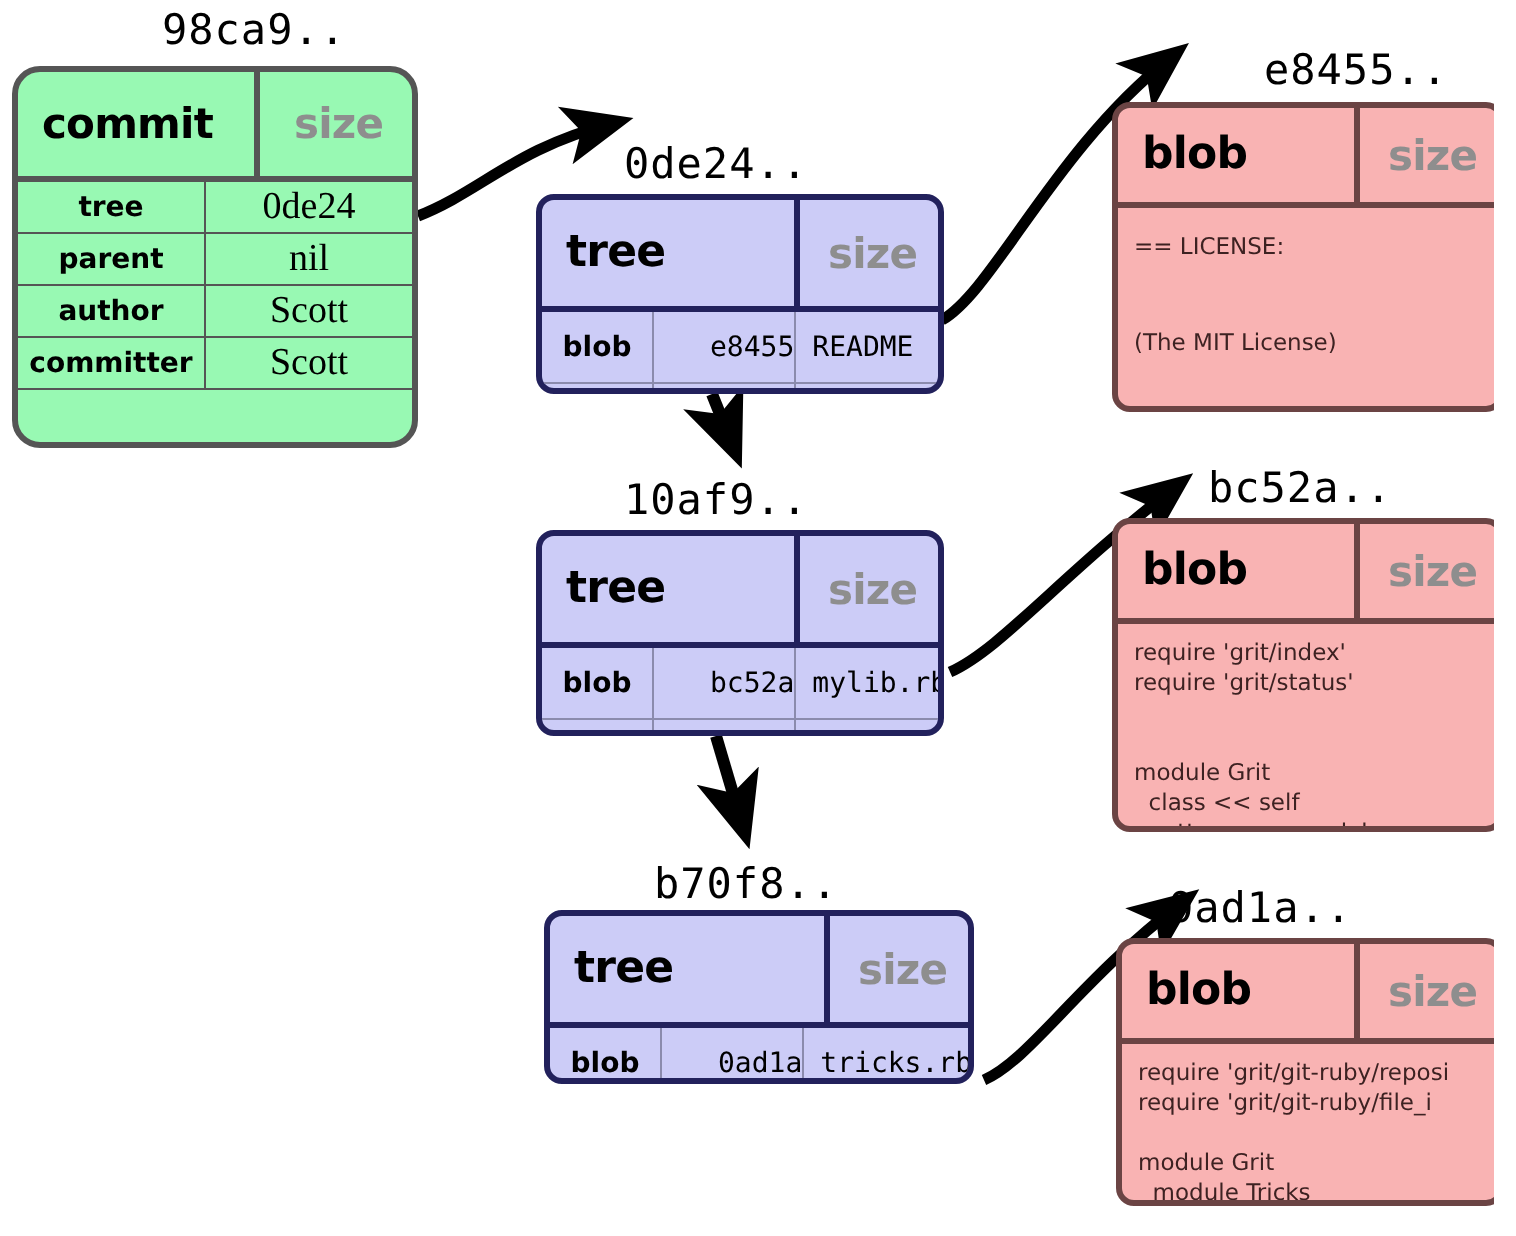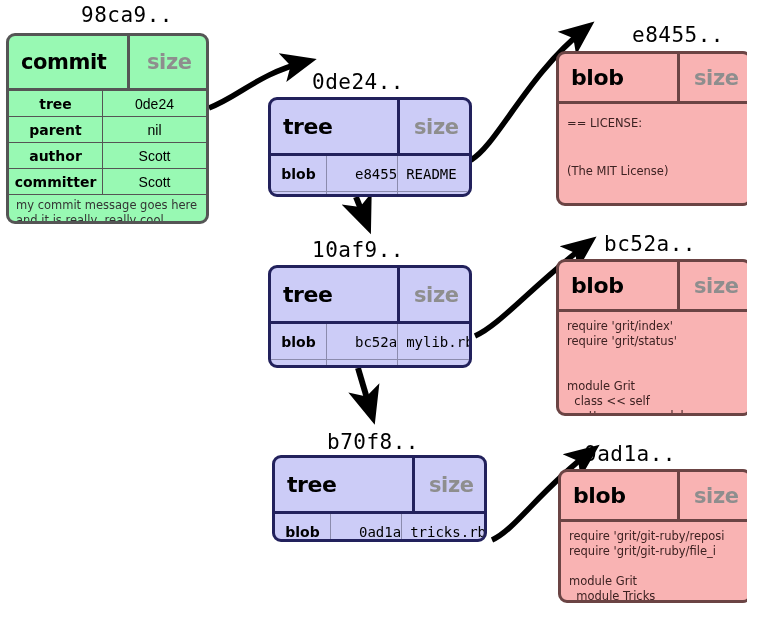--- a/index.html
+++ b/index.html
@@ -56,20 +56,21 @@
   .hdr-size {
     color: #8e8e8e;
     flex: 0 0 auto;
     justify-content: flex-start;
   }
 
   
   .commit-box {
     background: #98f9b3;
     border-color: #555555;
+    border-radius: 14px;
   }
   .commit-box .hdr-row { height: 52px; }
   .commit-box .hdr-type { width: 118px; flex: 0 0 118px; }
   .commit-box .hdr-size { width: 73px; flex: 0 0 73px; border-left: 3px solid #555555; padding-left: 17px; }
   .commit-sep { height: 3px; background: #555555; width: 100%; }
   .kv-row {
     display: flex;
     height: 26px;
     box-sizing: border-box;
     border-bottom: 1.5px solid #555555;
@@ -83,22 +84,22 @@
     color: #000000;
   }
   .kv-key {
     flex: 0 0 93px;
     font-family: "DejaVu Sans", sans-serif;
     font-weight: bold;
     font-size: 14px;
   }
   .kv-val {
     flex: 1 1 auto;
-    font-family: Liberation Sans, sans-serif;
-    font-size: 14px;
+    font-family: Liberation Serif, serif;
+    font-size: 19px;
     justify-content: center;
     border-left: 1.5px solid #555555;
   }
   .commit-msg {
     padding: 3px 6px 2px 7px;
     font-family: "DejaVu Sans", sans-serif;
     font-size: 11.5px;
     line-height: 15px;
     color: #333333;
     white-space: pre;
@@ -223,22 +224,20 @@
     </div>
     <div class="kv-row">
       <div class="kv-key">author</div>
       <div class="kv-val">Scott</div>
     </div>
     <div class="kv-row">
       <div class="kv-key">committer</div>
       <div class="kv-val">Scott</div>
     </div>
 
-    <div class="commit-msg">my commit message goes here
-and it is really, really cool</div>
   </div>
 
   <div class="obj-label" style="left:312px; top:70px;">0de24..</div>
 
   <div class="obj-box tree-box" style="left:268px; top:97px; width:204px; height:100px;">
     <div class="hdr-row">
       <div class="hdr-type">tree</div>
       <div class="hdr-size">size</div>
     </div>
     <div class="tree-sep"></div>

